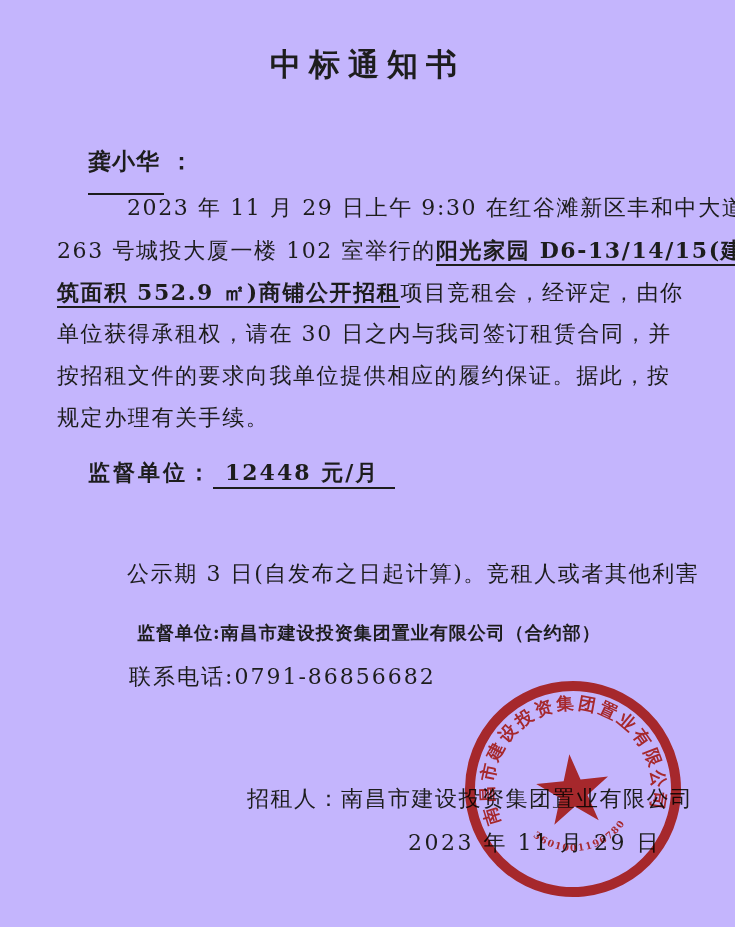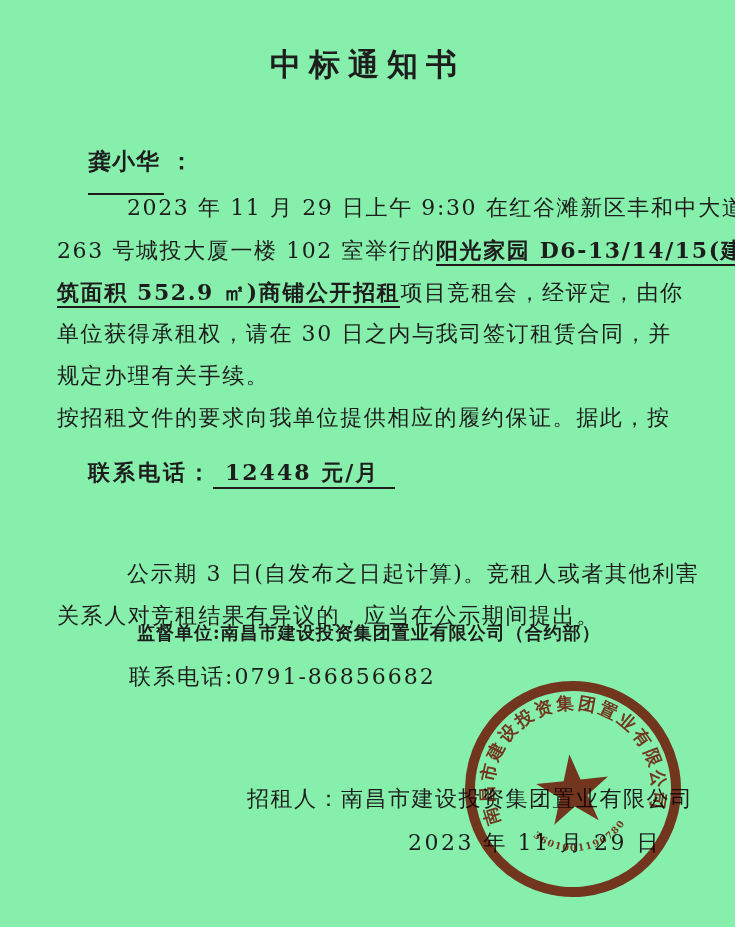--- a/index.html
+++ b/index.html
@@ -3,21 +3,21 @@
 <meta charset="utf-8">
 <style>
   html, body { margin:0; padding:0; }
   body {
     width:735px; height:927px;
     background:#fbfbf9;
     font-family:"DejaVu Serif","Liberation Serif",serif;
     color:#1d1d1d;
     -webkit-font-smoothing:antialiased;
   }
-  .page { position:relative; width:735px; height:927px; overflow:hidden; background:#86efac; }
+  .page { position:relative; width:735px; height:927px; overflow:hidden; background:#c4b5fd; }
 
   .doc-title {
     position:absolute; top:44px; left:0; width:735px;
     text-align:center; font-size:31px; font-weight:bold; letter-spacing:8px;
   }
 
   .recipient-line { position:absolute; top:146px; left:88px; font-size:23px; font-weight:bold; letter-spacing:1px; }
   .recipient-line .name { border-bottom:2.5px solid #1d1d1d; padding:0 4px 19px 0; }
   .recipient-line .colon { margin-left:6px; }
 
@@ -57,31 +57,30 @@
 
   <div class="recipient-line">
     <span class="name">龚小华</span><span class="colon">：</span>
   </div>
 
   <div class="body-block">
     <div class="line indent"><span>2023 年 11 月 29 日上午 9:30 在红谷滩新区丰和中大道</span></div>
     <div class="line"><span>263 号城投大厦一楼 102 室举行的</span><span class="bu">阳光家园 D6-13/14/15(建</span></div>
     <div class="line"><span class="bu">筑面积 552.9 ㎡)商铺公开招租</span><span>项目竞租会，经评定，由你</span></div>
     <div class="line"><span>单位获得承租权，请在 30 日之内与我司签订租赁合同，并</span></div>
+    <div class="line"><span>按招租文件的要求向我单位提供相应的履约保证。据此，按</span></div>
     <div class="line"><span>规定办理有关手续。</span></div>
-    <div class="line"><span>按招租文件的要求向我单位提供相应的履约保证。据此，按</span></div>
   </div>
 
   <div class="result-line">
-    <span class="label">联系电话：</span><span class="value">12448 元/月</span>
+    <span class="label">监督单位：</span><span class="value">12448 元/月</span>
   </div>
 
   <div class="notice-block">
     <div class="line indent"><span>公示期 3 日(自发布之日起计算)。竞租人或者其他利害</span></div>
-    <div class="line"><span>关系人对竞租结果有异议的，应当在公示期间提出。</span></div>
   </div>
 
   <div class="supervisor-line">监督单位:南昌市建设投资集团置业有限公司（合约部）</div>
   <div class="phone-line">联系电话:0791-86856682</div>
 
   <div class="lessor-line">
     <span>招租人：</span><span>南昌市建设投资集团置业有限公司</span>
   </div>
   <div class="date-line">2023 年 11 月 29 日</div>
 

